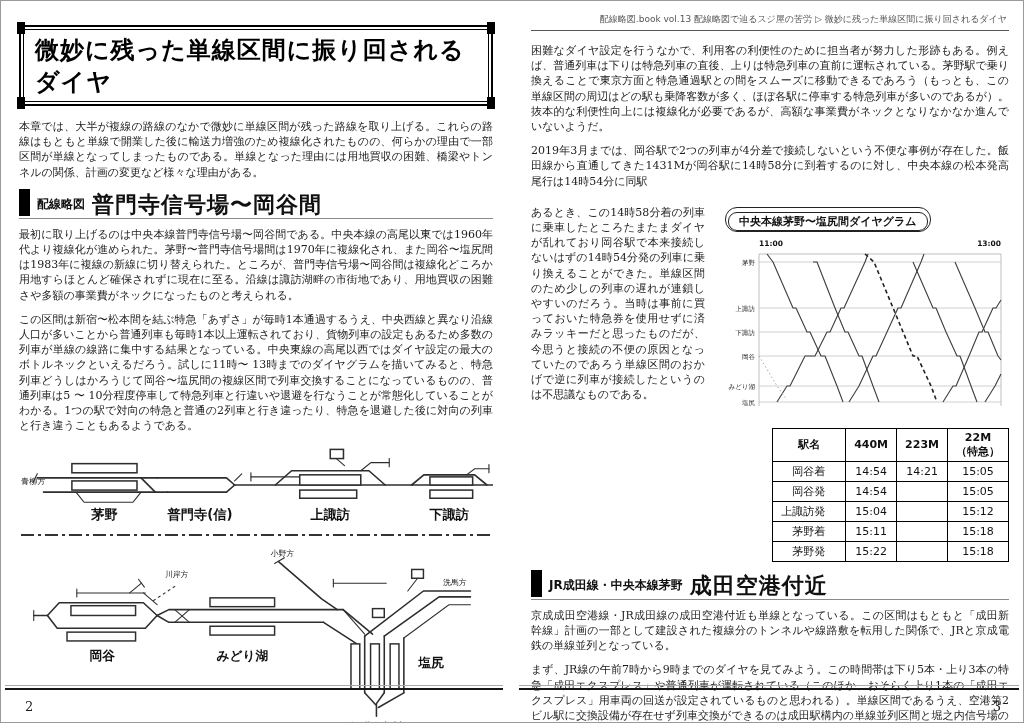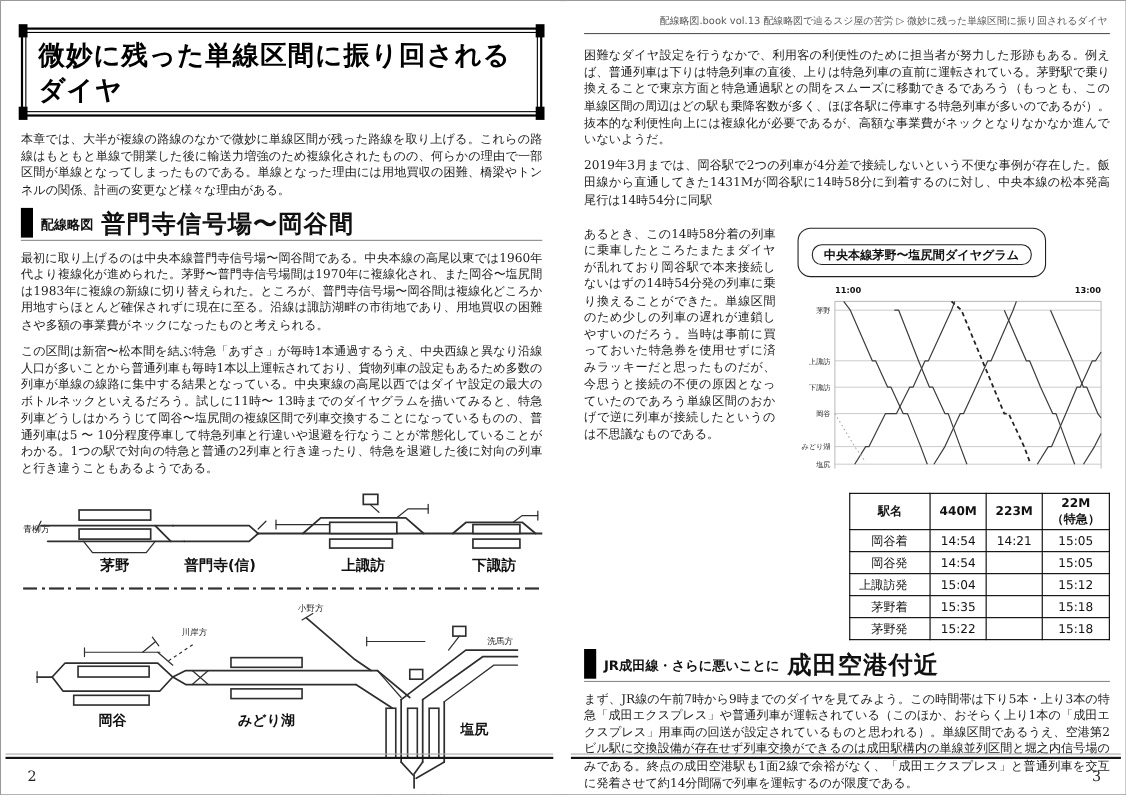--- a/index.html
+++ b/index.html
@@ -64,21 +64,21 @@
 
   
   .running-header {
     text-align:right; font-family:"DejaVu Sans","Liberation Sans",sans-serif;
     font-size:9px; color:#555; padding:4px 2px 4px 0;
     border-bottom:1px solid #555; margin-bottom:12px;
   }
   .dia-float {
     float:right; width:292px; margin:2px 0 8px 12px;
   }
-  .dia-pill-wrap { display:inline-block; border:1.5px solid #222; border-radius:12px; padding:12px; margin:0 0 2px 8px; background:#fff; }
+  .dia-pill-wrap { display:inline-block; border:1.5px solid #222; border-radius:12px; padding:2px; margin:0 0 2px 8px; background:#fff; }
   .dia-pill {
     border:1.5px solid #222; border-radius:9px; padding:2px 10px;
     font-family:"DejaVu Sans","Liberation Sans",sans-serif;
     font-size:11px; font-weight:700; color:#111; background:#fff;
   }
   .dia-svg { display:block; width:292px; height:182px; }
   .dia-svg .frame { stroke:#aeaeae; stroke-width:0.8; }
   .grid { stroke:#c4c4c4; stroke-width:0.8; }
   .st-label { font-family:"DejaVu Sans","Liberation Sans",sans-serif; font-size:6.5px; fill:#222; }
   .time-label { font-family:"DejaVu Sans","Liberation Sans",sans-serif; font-size:7.5px; fill:#111; font-weight:700; }
@@ -287,41 +287,42 @@
           <td>15:05</td>
         </tr>
         <tr>
           <td class="stcol">上諏訪発</td>
           <td>15:04</td>
           <td></td>
           <td>15:12</td>
         </tr>
         <tr>
           <td class="stcol">茅野着</td>
-          <td>15:35</td>
+          <td>15:11</td>
           <td></td>
           <td>15:18</td>
         </tr>
         <tr>
           <td class="stcol">茅野発</td>
           <td>15:22</td>
           <td></td>
           <td>15:18</td>
         </tr>
       </tbody>
         </table>
     </div>
 
     <p class="body">あるとき、この14時58分着の列車に乗車したところたまたまダイヤが乱れており岡谷駅で本来接続しないはずの14時54分発の列車に乗り換えることができた。単線区間のため少しの列車の遅れが連鎖しやすいのだろう。当時は事前に買っておいた特急券を使用せずに済みラッキーだと思ったものだが、今思うと接続の不便の原因となっていたのであろう単線区間のおかげで逆に列車が接続したというのは不思議なものである。</p>
 
     <div class="sec-head">
       <span class="sec-bar"></span>
-      <span class="sec-line">JR成田線・さらに悪いことに</span>
+      <span class="sec-line">JR成田線・中央本線茅野</span>
       <span class="sec-name">成田空港付近</span>
     </div>
 
+    <p class="body">京成成田空港線・JR成田線の成田空港付近も単線となっている。この区間はもともと「成田新幹線」計画の一部として建設された複線分のトンネルや線路敷を転用した関係で、JRと京成電鉄の単線並列となっている。</p>
     <p class="body">まず、JR線の午前7時から9時までのダイヤを見てみよう。この時間帯は下り5本・上り3本の特急「成田エクスプレス」や普通列車が運転されている（このほか、おそらく上り1本の「成田エクスプレス」用車両の回送が設定されているものと思われる）。単線区間であるうえ、空港第2ビル駅に交換設備が存在せず列車交換ができるのは成田駅構内の単線並列区間と堀之内信号場のみである。終点の成田空港駅も1面2線で余裕がなく、「成田エクスプレス」と普通列車を交互に発着させて約14分間隔で列車を運転するのが限度である。</p>
 
     <div class="footer-rule"></div>
     <div class="page-num right-n">3</div>
   </div>
 
 </div>
 
 </body></html>

